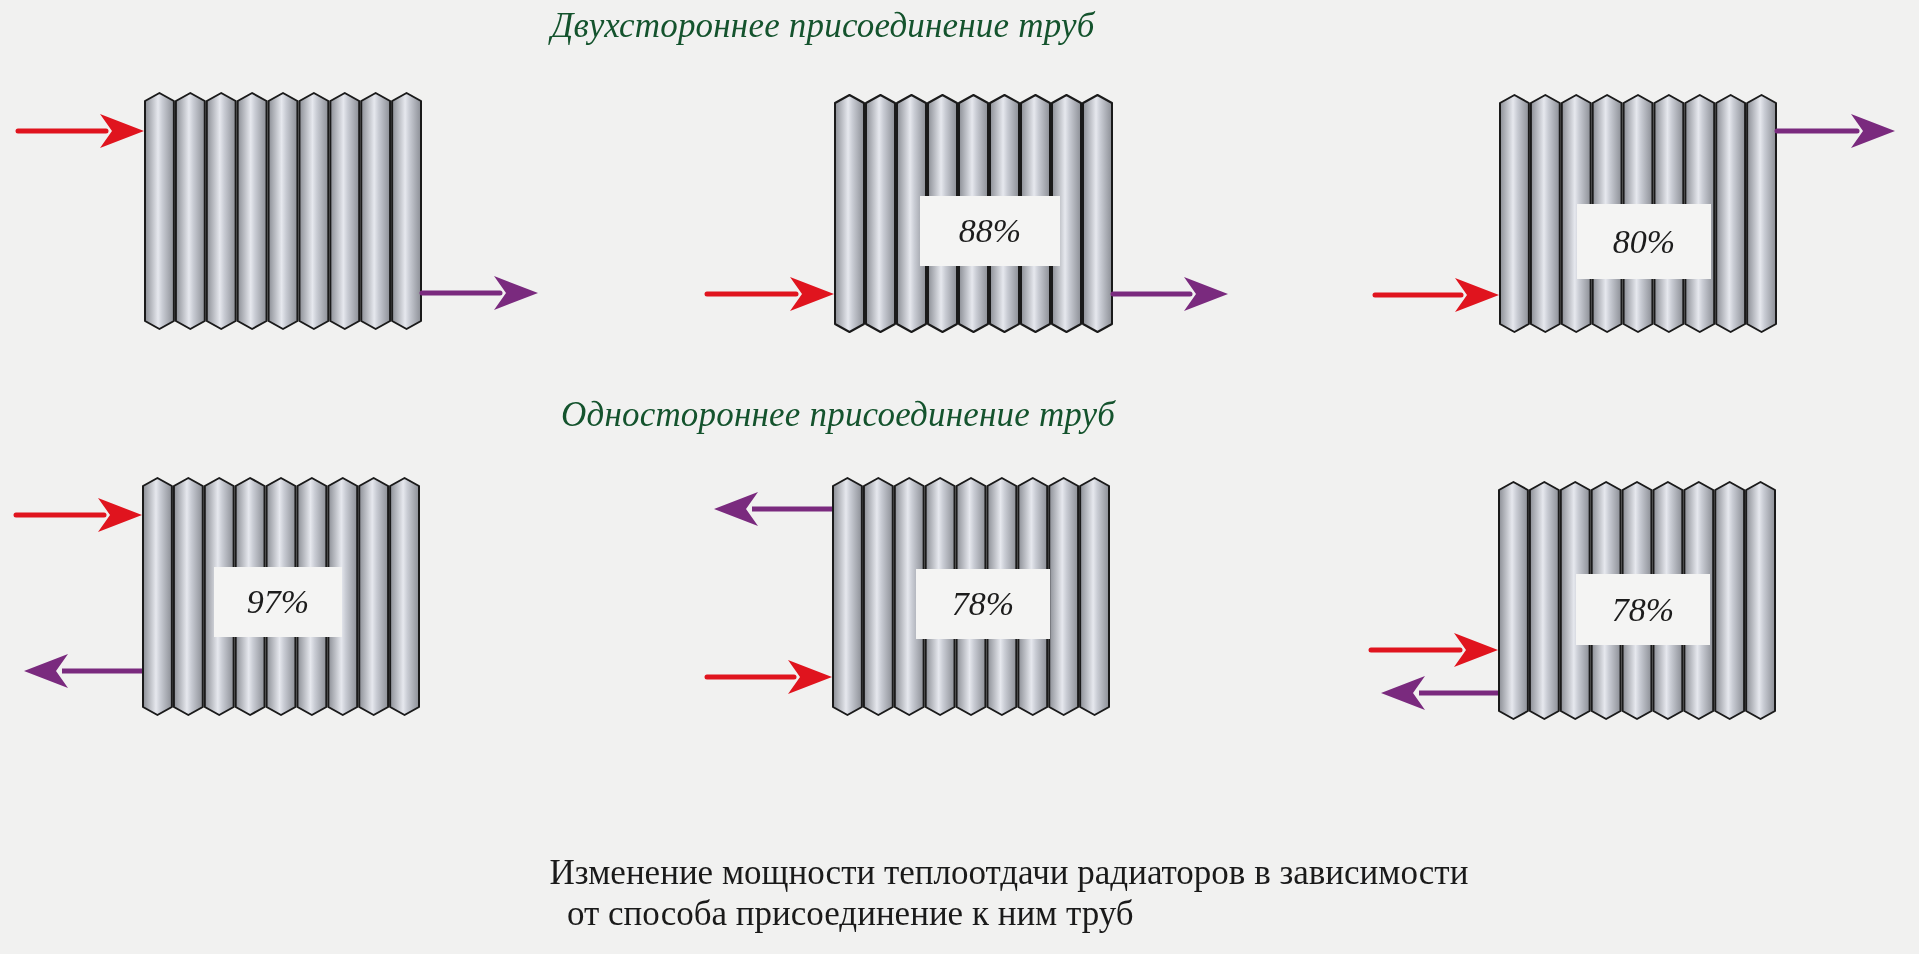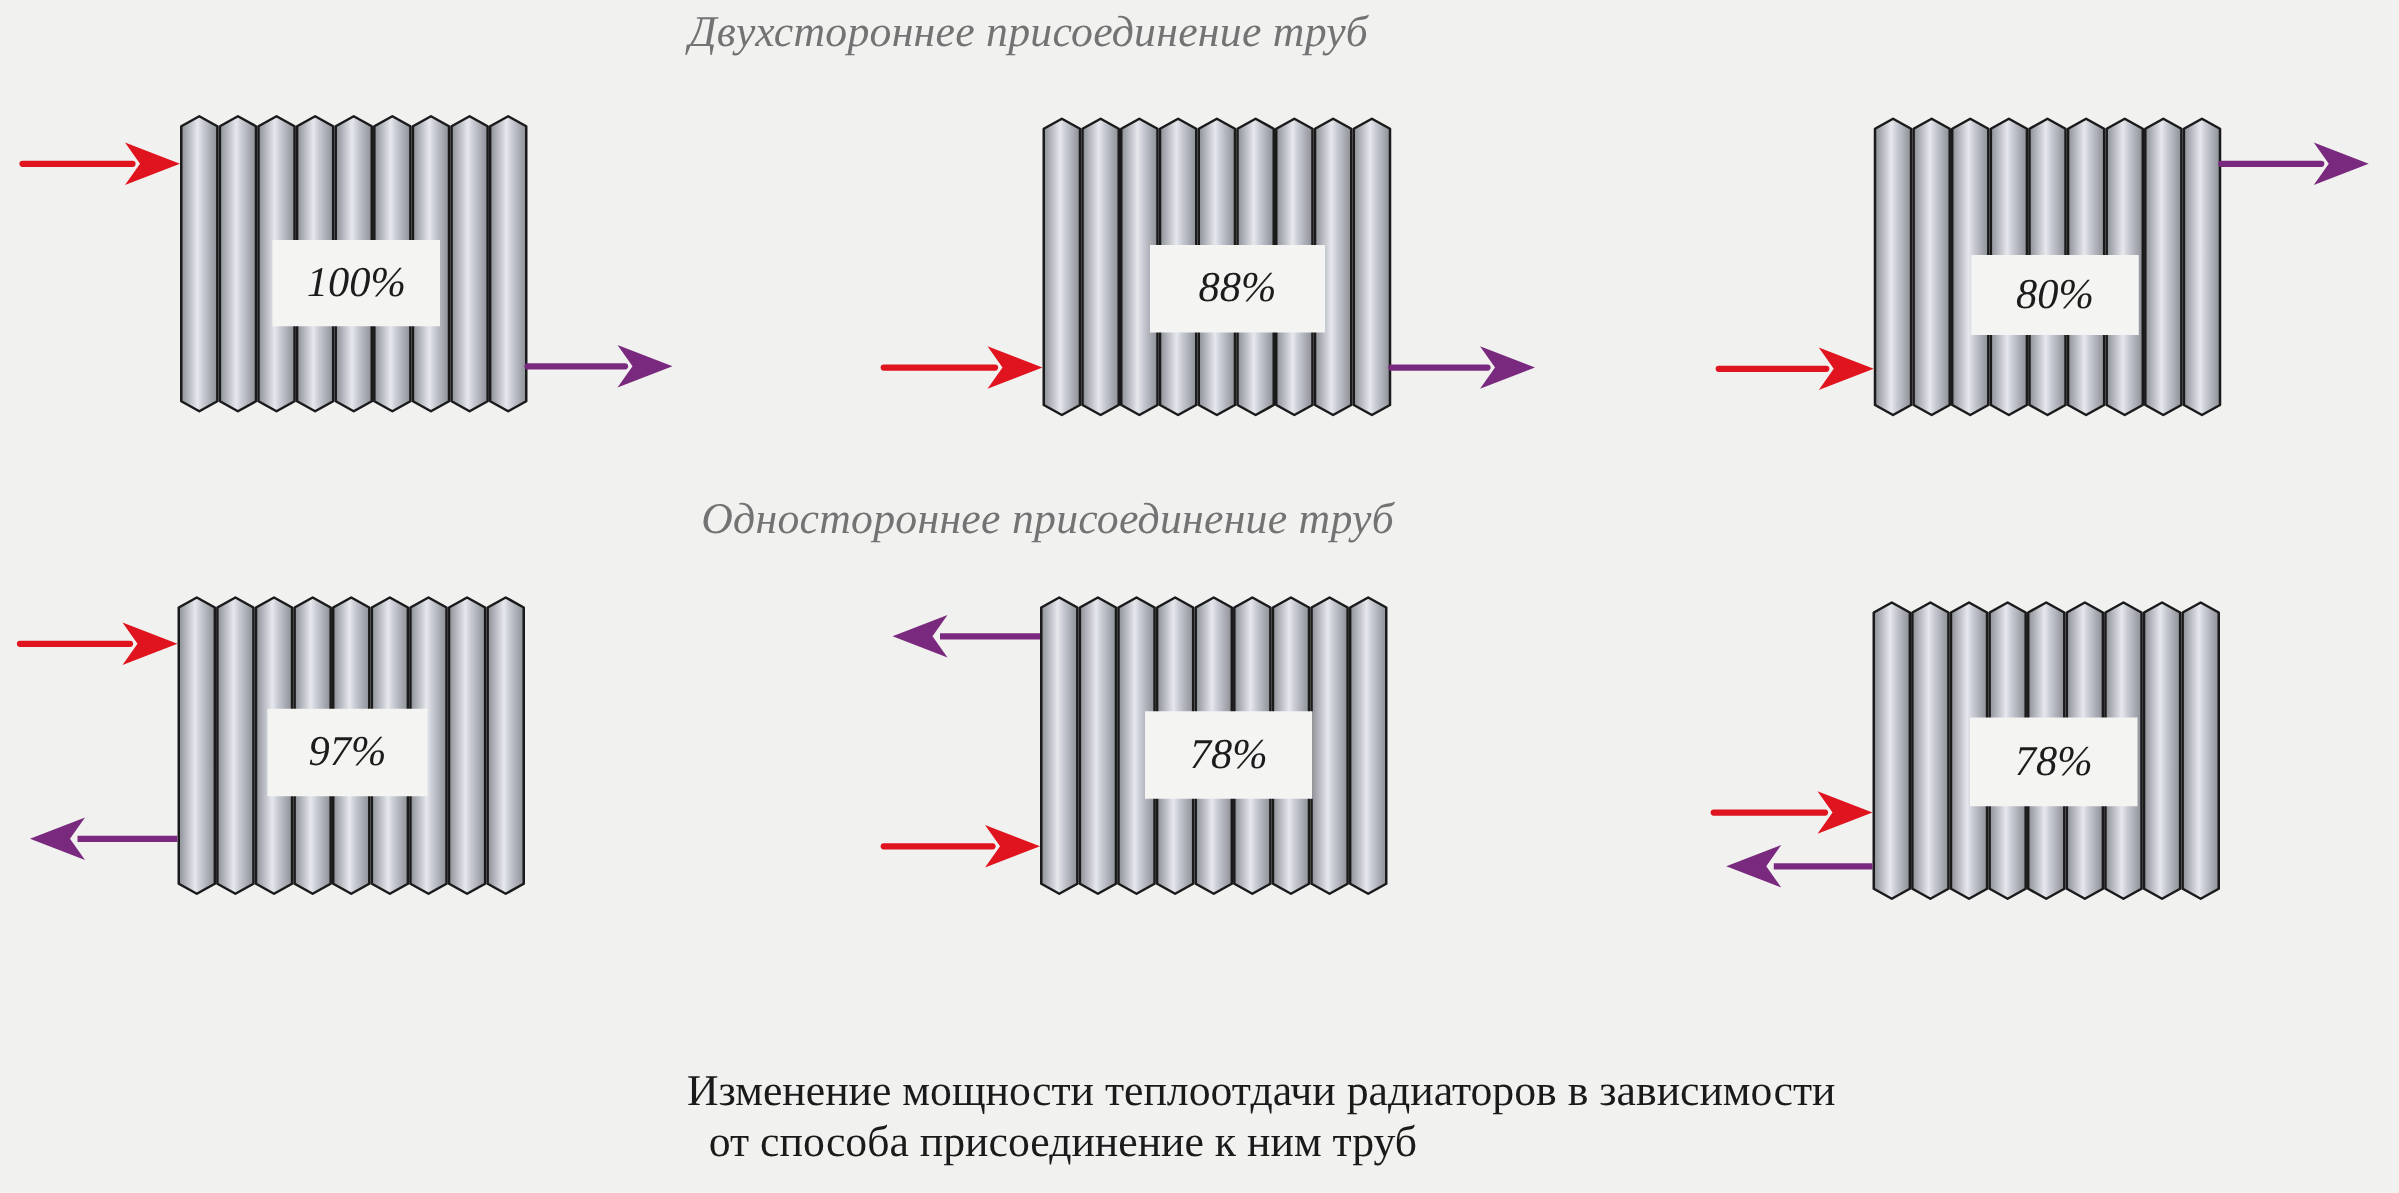--- a/index.html
+++ b/index.html
@@ -3,21 +3,21 @@
 <meta charset="utf-8">
 <style>
   html, body { margin:0; padding:0; }
   body {
     width:1919px; height:954px; position:relative; overflow:hidden;
     background:#f1f1f0;
     font-family:"Liberation Serif","DejaVu Serif",serif;
   }
   .heading {
     position:absolute; margin:0; font-style:italic; font-weight:normal;
-    color:#737373; white-space:nowrap; letter-spacing:0.2px;
+    color:#14532d; white-space:nowrap; letter-spacing:0.2px;
   }
   .radiator { position:absolute; }
   .radiator svg { display:block; overflow:visible; }
   .pct {
     position:absolute; display:flex; align-items:center; justify-content:center;
     background:#f4f4f3; font-style:italic; font-size:34px; color:#1c1c1c;
   }
   .arrow { position:absolute; }
   .arrow svg { display:block; overflow:visible; }
   .caption {
@@ -38,21 +38,20 @@
         <path d="M1,9 L15.444444444444445,1 L29.88888888888889,9 L29.88888888888889,229 L15.444444444444445,237 L1,229 Z" fill="url(#fin)" stroke="#1a1a1a" stroke-width="2" stroke-linejoin="round"></path>
         <path d="M31.88888888888889,9 L46.333333333333336,1 L60.77777777777778,9 L60.77777777777778,229 L46.333333333333336,237 L31.88888888888889,229 Z" fill="url(#fin)" stroke="#1a1a1a" stroke-width="2" stroke-linejoin="round"></path>
         <path d="M62.77777777777778,9 L77.22222222222223,1 L91.66666666666667,9 L91.66666666666667,229 L77.22222222222223,237 L62.77777777777778,229 Z" fill="url(#fin)" stroke="#1a1a1a" stroke-width="2" stroke-linejoin="round"></path>
         <path d="M93.66666666666667,9 L108.11111111111111,1 L122.55555555555556,9 L122.55555555555556,229 L108.11111111111111,237 L93.66666666666667,229 Z" fill="url(#fin)" stroke="#1a1a1a" stroke-width="2" stroke-linejoin="round"></path>
         <path d="M124.55555555555556,9 L139,1 L153.44444444444446,9 L153.44444444444446,229 L139,237 L124.55555555555556,229 Z" fill="url(#fin)" stroke="#1a1a1a" stroke-width="2" stroke-linejoin="round"></path>
         <path d="M155.44444444444446,9 L169.8888888888889,1 L184.33333333333334,9 L184.33333333333334,229 L169.8888888888889,237 L155.44444444444446,229 Z" fill="url(#fin)" stroke="#1a1a1a" stroke-width="2" stroke-linejoin="round"></path>
         <path d="M186.33333333333334,9 L200.77777777777777,1 L215.22222222222223,9 L215.22222222222223,229 L200.77777777777777,237 L186.33333333333334,229 Z" fill="url(#fin)" stroke="#1a1a1a" stroke-width="2" stroke-linejoin="round"></path>
         <path d="M217.22222222222223,9 L231.66666666666669,1 L246.11111111111111,9 L246.11111111111111,229 L231.66666666666669,237 L217.22222222222223,229 Z" fill="url(#fin)" stroke="#1a1a1a" stroke-width="2" stroke-linejoin="round"></path>
         <path d="M248.11111111111111,9 L262.55555555555554,1 L277,9 L277,229 L262.55555555555554,237 L248.11111111111111,229 Z" fill="url(#fin)" stroke="#1a1a1a" stroke-width="2" stroke-linejoin="round"></path>
       </svg>
-      <div class="pct" style="left: 74px; top: 100px; width: 134px; height: 69px;">100%</div>
     </div>
     <div class="arrow" style="left: 18px; top: 111px;">
       <svg width="126" height="40" viewBox="0 0 126 40">
         <line x1="0" y1="20" x2="88" y2="20" stroke="#e0141e" stroke-width="5" stroke-linecap="round"></line>
         <path d="M126,20 L82,3 L94,20 L82,37 Z" fill="#e0141e"></path>
       </svg>
     </div>
     <div class="arrow" style="left: 422px; top: 273px;">
       <svg width="116" height="40" viewBox="0 0 116 40">
         <line x1="0" y1="20" x2="78" y2="20" stroke="#7a2a7e" stroke-width="5" stroke-linecap="round"></line>
@@ -90,21 +89,21 @@
         <path d="M1,9 L15.444444444444445,1 L29.88888888888889,9 L29.88888888888889,230 L15.444444444444445,238 L1,230 Z" fill="url(#fin)" stroke="#1a1a1a" stroke-width="2" stroke-linejoin="round"></path>
         <path d="M31.88888888888889,9 L46.333333333333336,1 L60.77777777777778,9 L60.77777777777778,230 L46.333333333333336,238 L31.88888888888889,230 Z" fill="url(#fin)" stroke="#1a1a1a" stroke-width="2" stroke-linejoin="round"></path>
         <path d="M62.77777777777778,9 L77.22222222222223,1 L91.66666666666667,9 L91.66666666666667,230 L77.22222222222223,238 L62.77777777777778,230 Z" fill="url(#fin)" stroke="#1a1a1a" stroke-width="2" stroke-linejoin="round"></path>
         <path d="M93.66666666666667,9 L108.11111111111111,1 L122.55555555555556,9 L122.55555555555556,230 L108.11111111111111,238 L93.66666666666667,230 Z" fill="url(#fin)" stroke="#1a1a1a" stroke-width="2" stroke-linejoin="round"></path>
         <path d="M124.55555555555556,9 L139,1 L153.44444444444446,9 L153.44444444444446,230 L139,238 L124.55555555555556,230 Z" fill="url(#fin)" stroke="#1a1a1a" stroke-width="2" stroke-linejoin="round"></path>
         <path d="M155.44444444444446,9 L169.8888888888889,1 L184.33333333333334,9 L184.33333333333334,230 L169.8888888888889,238 L155.44444444444446,230 Z" fill="url(#fin)" stroke="#1a1a1a" stroke-width="2" stroke-linejoin="round"></path>
         <path d="M186.33333333333334,9 L200.77777777777777,1 L215.22222222222223,9 L215.22222222222223,230 L200.77777777777777,238 L186.33333333333334,230 Z" fill="url(#fin)" stroke="#1a1a1a" stroke-width="2" stroke-linejoin="round"></path>
         <path d="M217.22222222222223,9 L231.66666666666669,1 L246.11111111111111,9 L246.11111111111111,230 L231.66666666666669,238 L217.22222222222223,230 Z" fill="url(#fin)" stroke="#1a1a1a" stroke-width="2" stroke-linejoin="round"></path>
         <path d="M248.11111111111111,9 L262.55555555555554,1 L277,9 L277,230 L262.55555555555554,238 L248.11111111111111,230 Z" fill="url(#fin)" stroke="#1a1a1a" stroke-width="2" stroke-linejoin="round"></path>
       </svg>
-      <div class="pct" style="left: 78px; top: 110px; width: 134px; height: 64px;">80%</div>
+      <div class="pct" style="left: 78px; top: 110px; width: 134px; height: 75px;">80%</div>
     </div>
     <div class="arrow" style="left: 1777px; top: 111px;">
       <svg width="118" height="40" viewBox="0 0 118 40">
         <line x1="0" y1="20" x2="80" y2="20" stroke="#7a2a7e" stroke-width="5" stroke-linecap="round"></line>
         <path d="M118,20 L74,3 L86,20 L74,37 Z" fill="#7a2a7e"></path>
       </svg>
     </div>
     <div class="arrow" style="left: 1375px; top: 275px;">
       <svg width="124" height="40" viewBox="0 0 124 40">
         <line x1="0" y1="20" x2="86" y2="20" stroke="#e0141e" stroke-width="5" stroke-linecap="round"></line>

